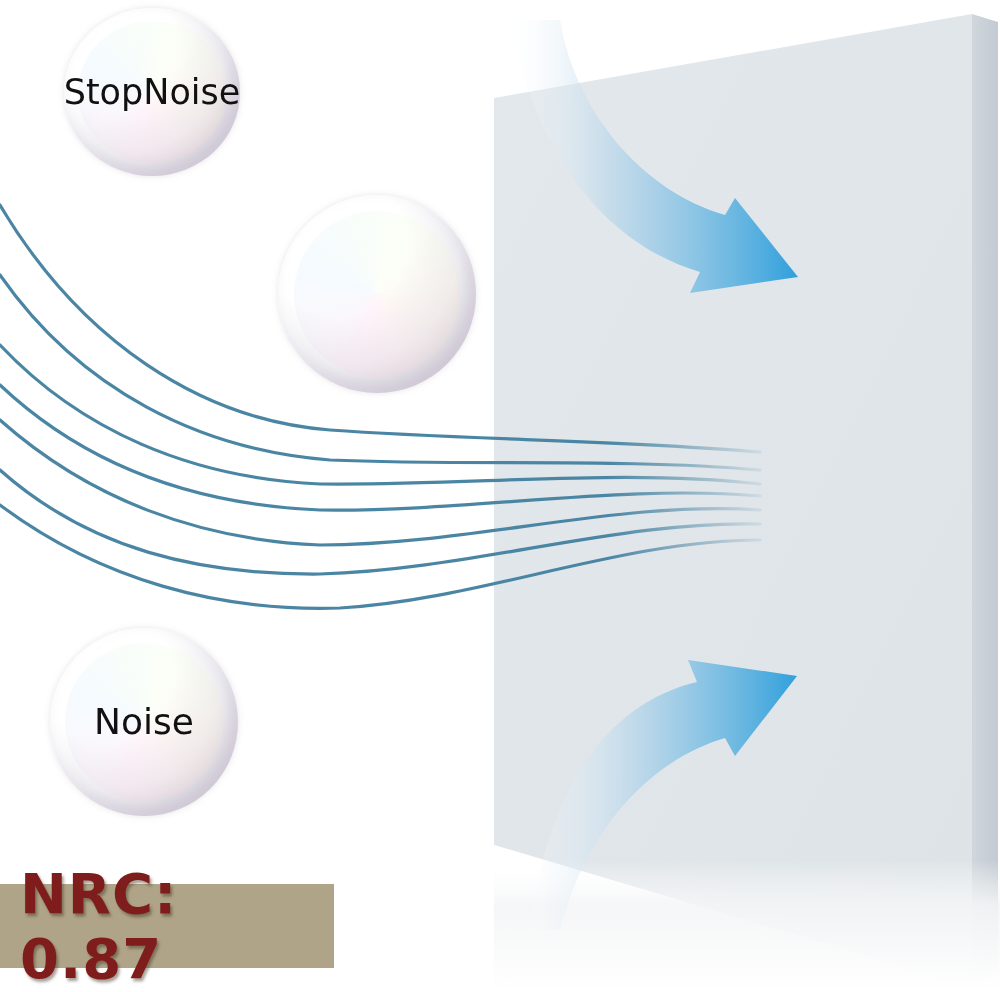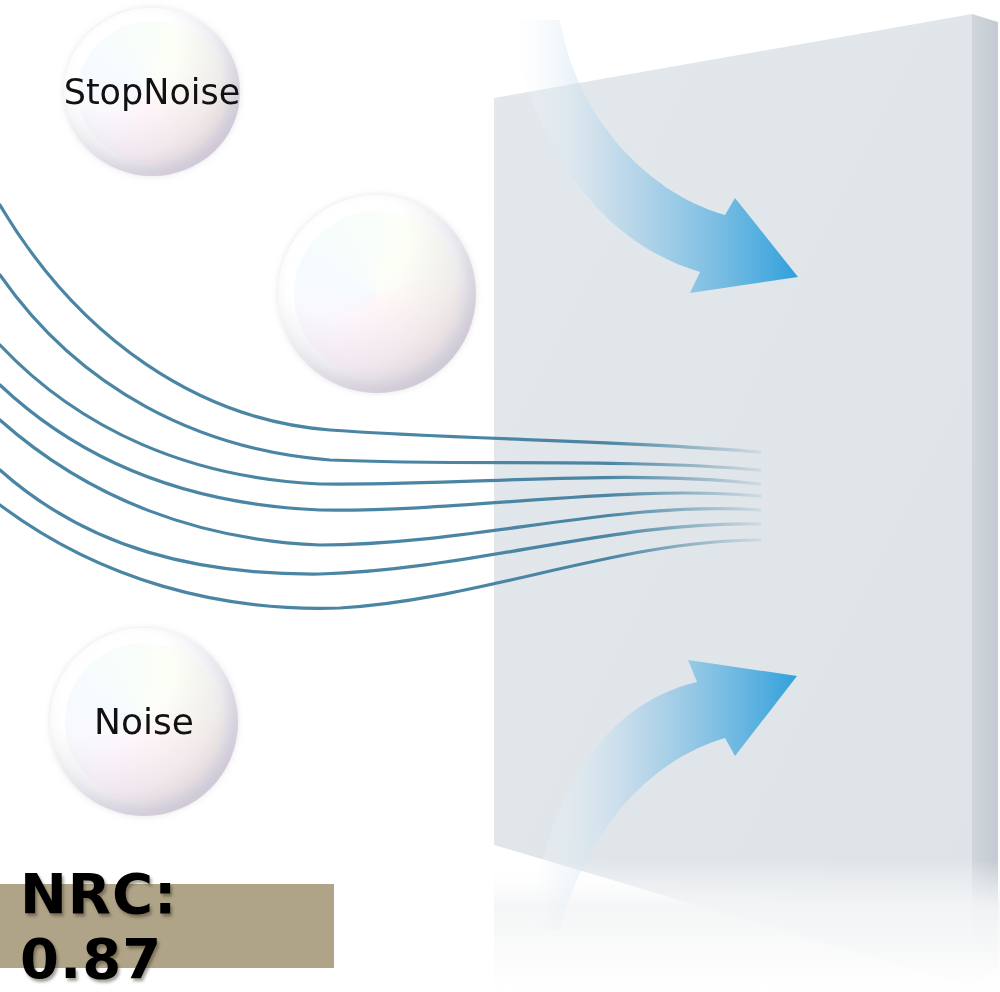--- a/index.html
+++ b/index.html
@@ -31,21 +31,21 @@
     #bubble-1 { left: 64px; top: 8px; width: 176px; height: 168px; font-size: 35px; }
     #bubble-2 { left: 278px; top: 195px; width: 198px; height: 198px; font-size: 37px; }
     #bubble-3 { left: 50px; top: 628px; width: 188px; height: 188px; font-size: 36px; }
     .nrc-badge {
       position: absolute; left: 0; top: 884px; width: 334px; height: 84px;
       background: #b0a488;
       display: flex; align-items: center; justify-content: flex-start;
       padding-left: 20px; box-sizing: border-box;
     }
     .nrc-badge span {
-      color: #000000; font-size: 56px; font-weight: bold; letter-spacing: 1px;
+      color: #7f1d1d; font-size: 56px; font-weight: bold; letter-spacing: 1px;
       text-shadow: 2px 3px 3px rgba(60,50,30,0.45);
       font-family: "DejaVu Sans", sans-serif;
     }
   </style>
 </head>
 <body>
 
 <svg class="scene" viewBox="0 0 1000 992" xmlns="http://www.w3.org/2000/svg">
   <defs>
     <linearGradient id="panelFace" x1="0" y1="0" x2="1" y2="1">

